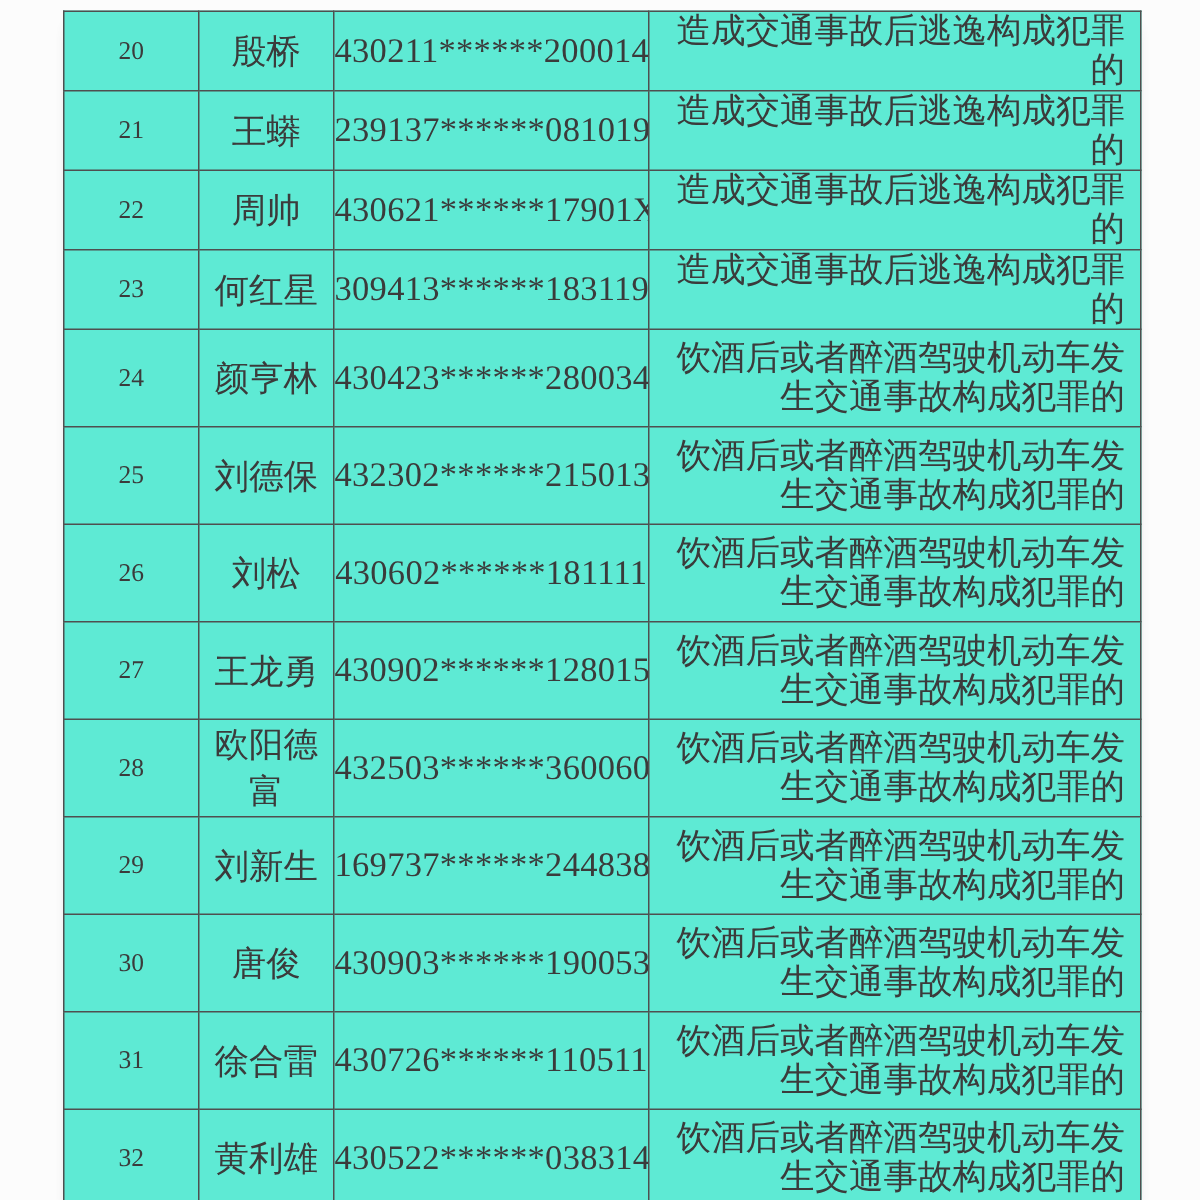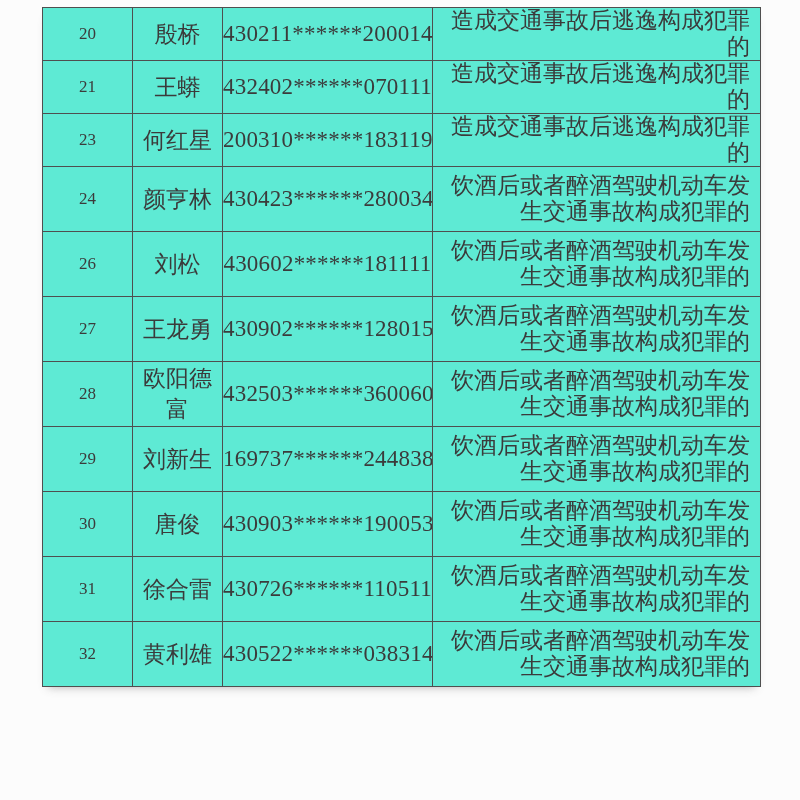--- a/index.html
+++ b/index.html
@@ -53,33 +53,45 @@
     <tbody>
       <tr class="single">
         <td class="c-no">20</td>
         <td class="c-name">殷桥</td>
         <td class="c-id">430211******200014</td>
         <td class="c-reason">造成交通事故后逃逸构成犯罪的</td>
       </tr>
       <tr class="single">
         <td class="c-no">21</td>
         <td class="c-name">王蟒</td>
-        <td class="c-id">432402******070111</td>
+        <td class="c-id">239137******081019</td>
+        <td class="c-reason">造成交通事故后逃逸构成犯罪的</td>
+      </tr>
+      <tr class="single">
+        <td class="c-no">22</td>
+        <td class="c-name">周帅</td>
+        <td class="c-id">430621******17901X</td>
         <td class="c-reason">造成交通事故后逃逸构成犯罪的</td>
       </tr>
       <tr class="single">
         <td class="c-no">23</td>
         <td class="c-name">何红星</td>
-        <td class="c-id">200310******183119</td>
+        <td class="c-id">309413******183119</td>
         <td class="c-reason">造成交通事故后逃逸构成犯罪的</td>
       </tr>
       <tr class="double">
         <td class="c-no">24</td>
         <td class="c-name">颜亨林</td>
         <td class="c-id">430423******280034</td>
+        <td class="c-reason">饮酒后或者醉酒驾驶机动车发生交通事故构成犯罪的</td>
+      </tr>
+      <tr class="double">
+        <td class="c-no">25</td>
+        <td class="c-name">刘德保</td>
+        <td class="c-id">432302******215013</td>
         <td class="c-reason">饮酒后或者醉酒驾驶机动车发生交通事故构成犯罪的</td>
       </tr>
       <tr class="double">
         <td class="c-no">26</td>
         <td class="c-name">刘松</td>
         <td class="c-id">430602******181111</td>
         <td class="c-reason">饮酒后或者醉酒驾驶机动车发生交通事故构成犯罪的</td>
       </tr>
       <tr class="double">
         <td class="c-no">27</td>

